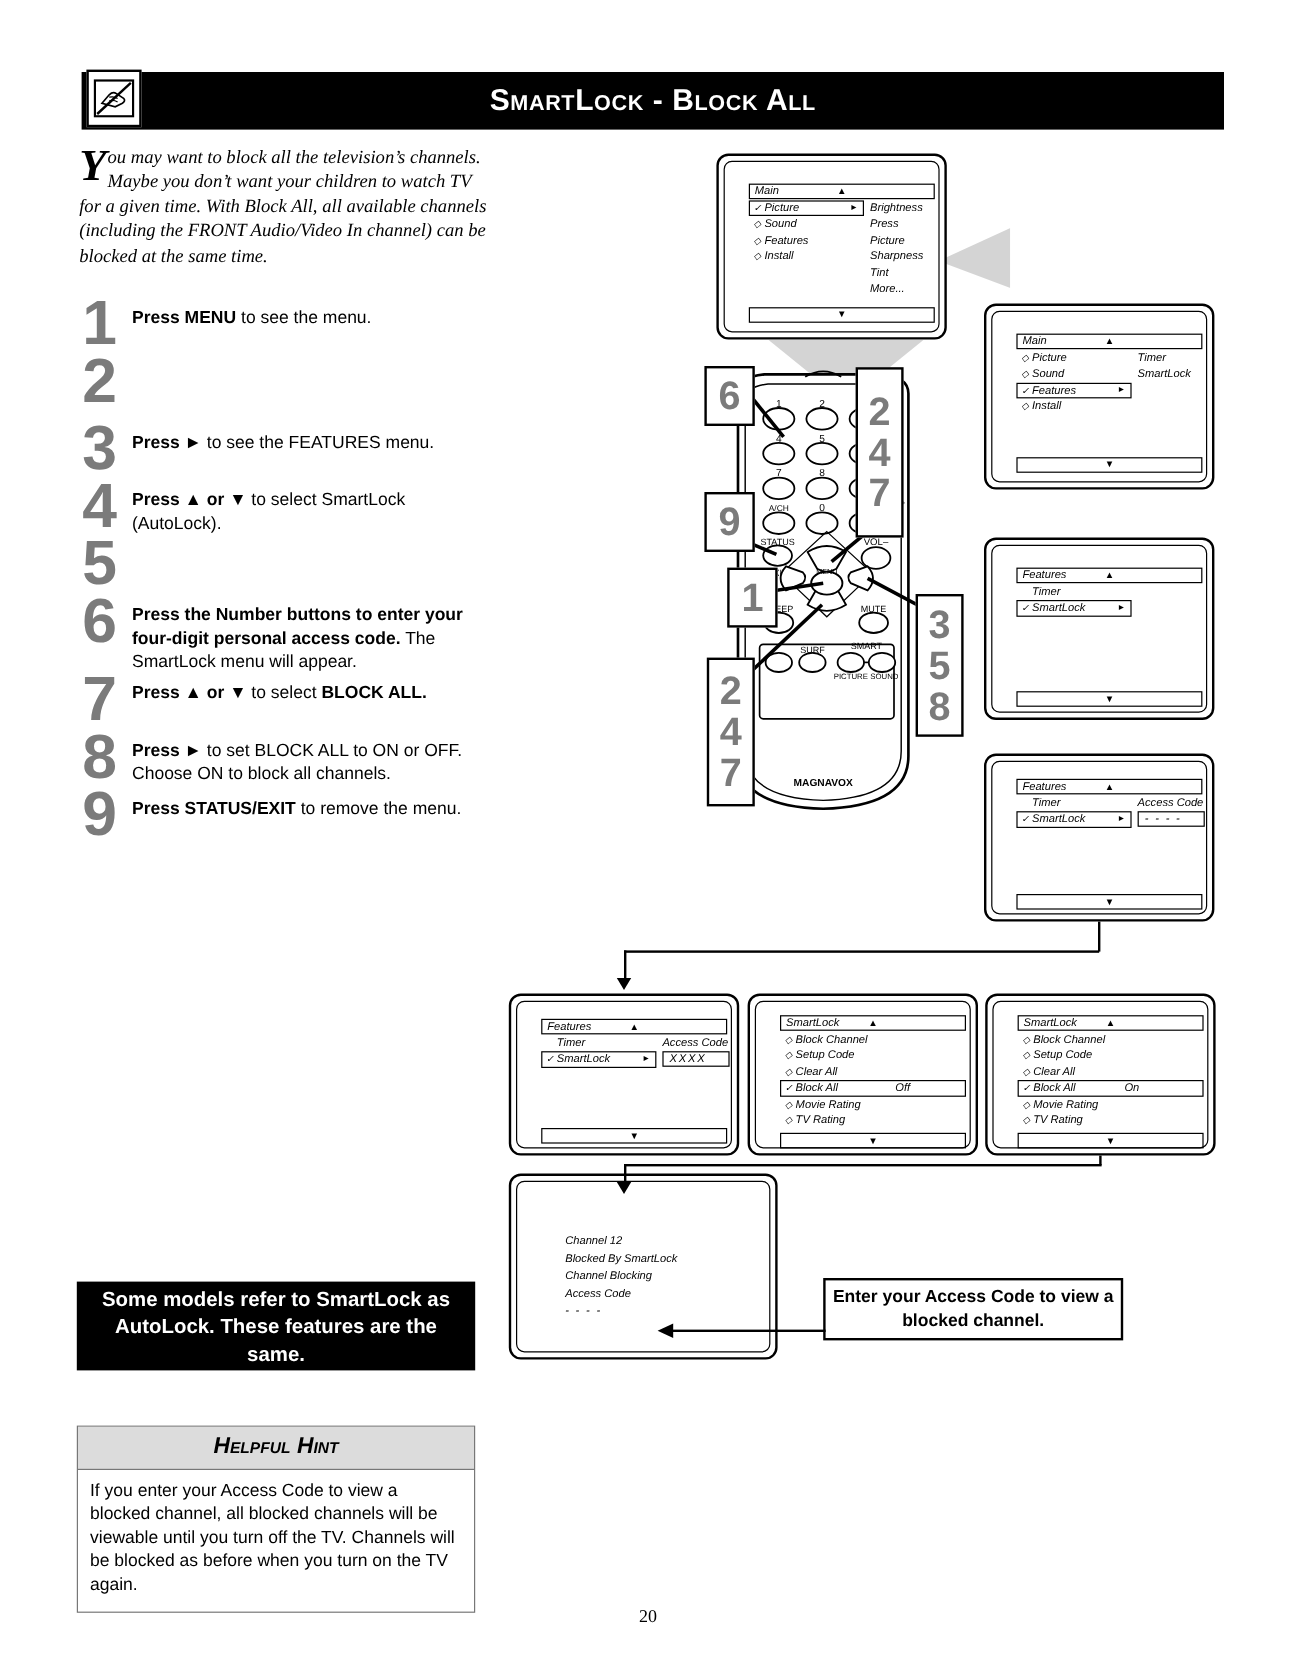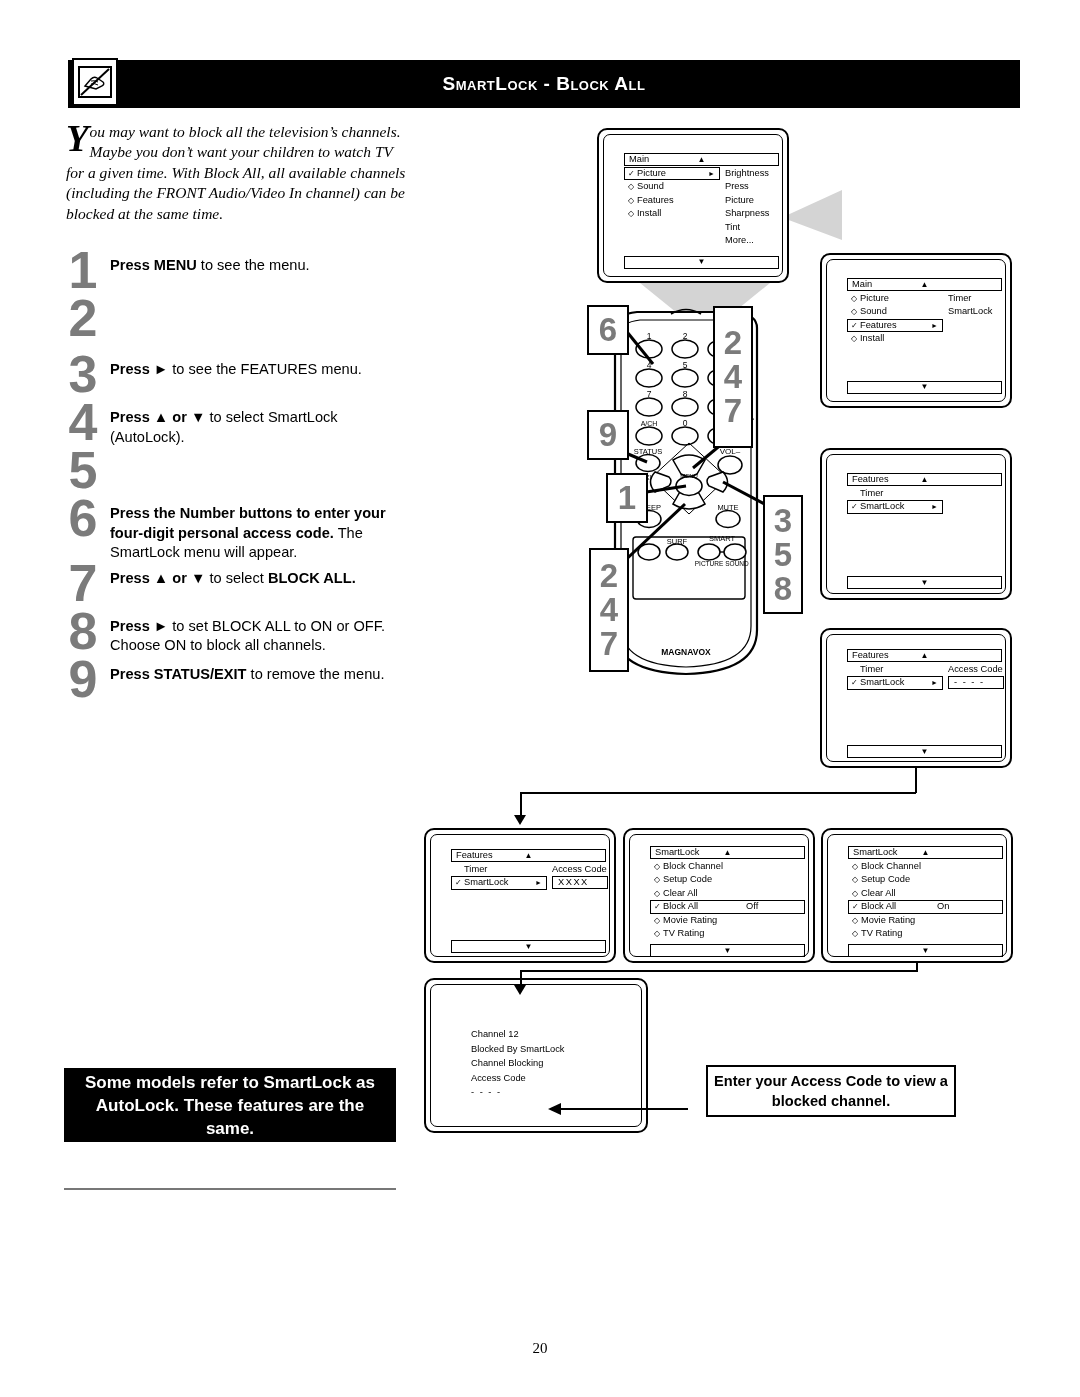--- a/index.html
+++ b/index.html
@@ -4,21 +4,21 @@
 <style>
   html,body{margin:0;padding:0;background:#fff;}
   body{width:1080px;height:1397px;position:relative;
        font-family:"Liberation Sans",sans-serif;color:#000;}
 
   
   #header-bar{position:absolute;left:68px;top:60px;width:952px;height:48px;
               background:#000;}
   #header-title{position:absolute;left:0;top:0;width:952px;height:48px;
                 display:flex;align-items:center;justify-content:center;
-                color:#fff;font-weight:bold;font-size:19px;letter-spacing:.5px;
+                color:#fff;font-weight:bold;font-size:25px;letter-spacing:.5px;
                 font-variant:small-caps;}
   #header-icon{position:absolute;left:72px;top:58px;width:46px;height:48px;
                background:#fff;border:2px solid #000;box-sizing:border-box;
                display:flex;align-items:center;justify-content:center;}
 
   
   #intro{position:absolute;left:66px;top:122px;width:340px;
          font-style:italic;font-size:15.5px;line-height:20.4px;
          font-family:"Liberation Serif",serif;}
   #intro .dropcap{float:left;font-size:37px;line-height:30px;
@@ -53,21 +53,21 @@
   
   #page-number{position:absolute;left:0;top:1340px;width:1080px;
                text-align:center;font-size:15px;
                font-family:"Liberation Serif",serif;}
 
   
   .tv{position:absolute;border:2px solid #000;border-radius:10px;
       background:#fff;box-sizing:border-box;}
   .tv .inner{position:absolute;left:4px;top:4px;right:4px;bottom:4px;
              border:1.5px solid #000;border-radius:7px;box-sizing:border-box;
-             background:#fff;}
+             background:#fff;font-style:italic;}
   .osd{position:absolute;font-size:9.3px;line-height:13.2px;
        font-family:"Liberation Sans",sans-serif;}
   .osd-title{border:1px solid #000;height:13px;box-sizing:border-box;
              padding:0 4px;display:flex;align-items:center;position:relative;}
   .osd-title .tri{position:absolute;left:50%;transform:translateX(-50%);
                   font-size:8px;line-height:12px;}
   .osd-row{height:13.4px;display:flex;align-items:center;padding-left:4px;
            box-sizing:border-box;position:relative;}
   .osd-row.sel{border:1px solid #000;padding-left:3px;}
   .osd-row .bullet{width:9px;display:inline-block;font-size:8px;}
@@ -94,21 +94,21 @@
 
   
   .ln{position:absolute;background:#000;}
   .arrowhead{position:absolute;width:0;height:0;}
 
   
   #access-note{position:absolute;left:686px;top:1065px;width:250px;height:52px;
                border:2px solid #000;background:#fff;display:flex;
                align-items:center;justify-content:center;text-align:center;
                font-weight:bold;font-size:14.6px;line-height:20px;
-               padding:0 6px;box-sizing:border-box;margin-left:20px;}
+               padding:0 6px;box-sizing:border-box;}
 </style>
 </head>
 <body>
 
 <div id="header-bar">
   <div id="header-title">SmartLock - Block All</div>
 </div>
 <div id="header-icon">
   <svg width="34" height="32" viewBox="0 0 34 32">
     <rect x="1" y="1" width="32" height="30" fill="#fff" stroke="#000" stroke-width="2"></rect>
@@ -156,20 +156,22 @@
     </div>
     <div class="step">
       <div class="step-num">9</div>
       <div class="step-txt"><b>Press STATUS/EXIT</b> to remove the menu.</div>
     </div>
   </div>
 
 <div id="models-note">Some models refer to SmartLock as AutoLock. These features are the same.</div>
 
 <div id="hint-box">
+  <div id="hint-head">Helpful Hint</div>
+  <div id="hint-body">If you enter your Access Code to view a blocked channel,  all blocked channels will be viewable until you turn off the TV. Channels will be blocked as before when you turn on the TV again.</div>
 </div>
 
 <div id="page-number">20</div>
 
 <div class="wedge" style="left:640px;top:283px;width:130px;height:40px;
             clip-path:polygon(0 0,100% 0,62% 100%,38% 100%);"></div>
 <div class="wedge" style="left:782px;top:190px;width:60px;height:50px;
             clip-path:polygon(100% 0,100% 100%,0 55%);"></div>
 
 <div class="tv" style="left:597px;top:128px;width:192px;height:155px;">

